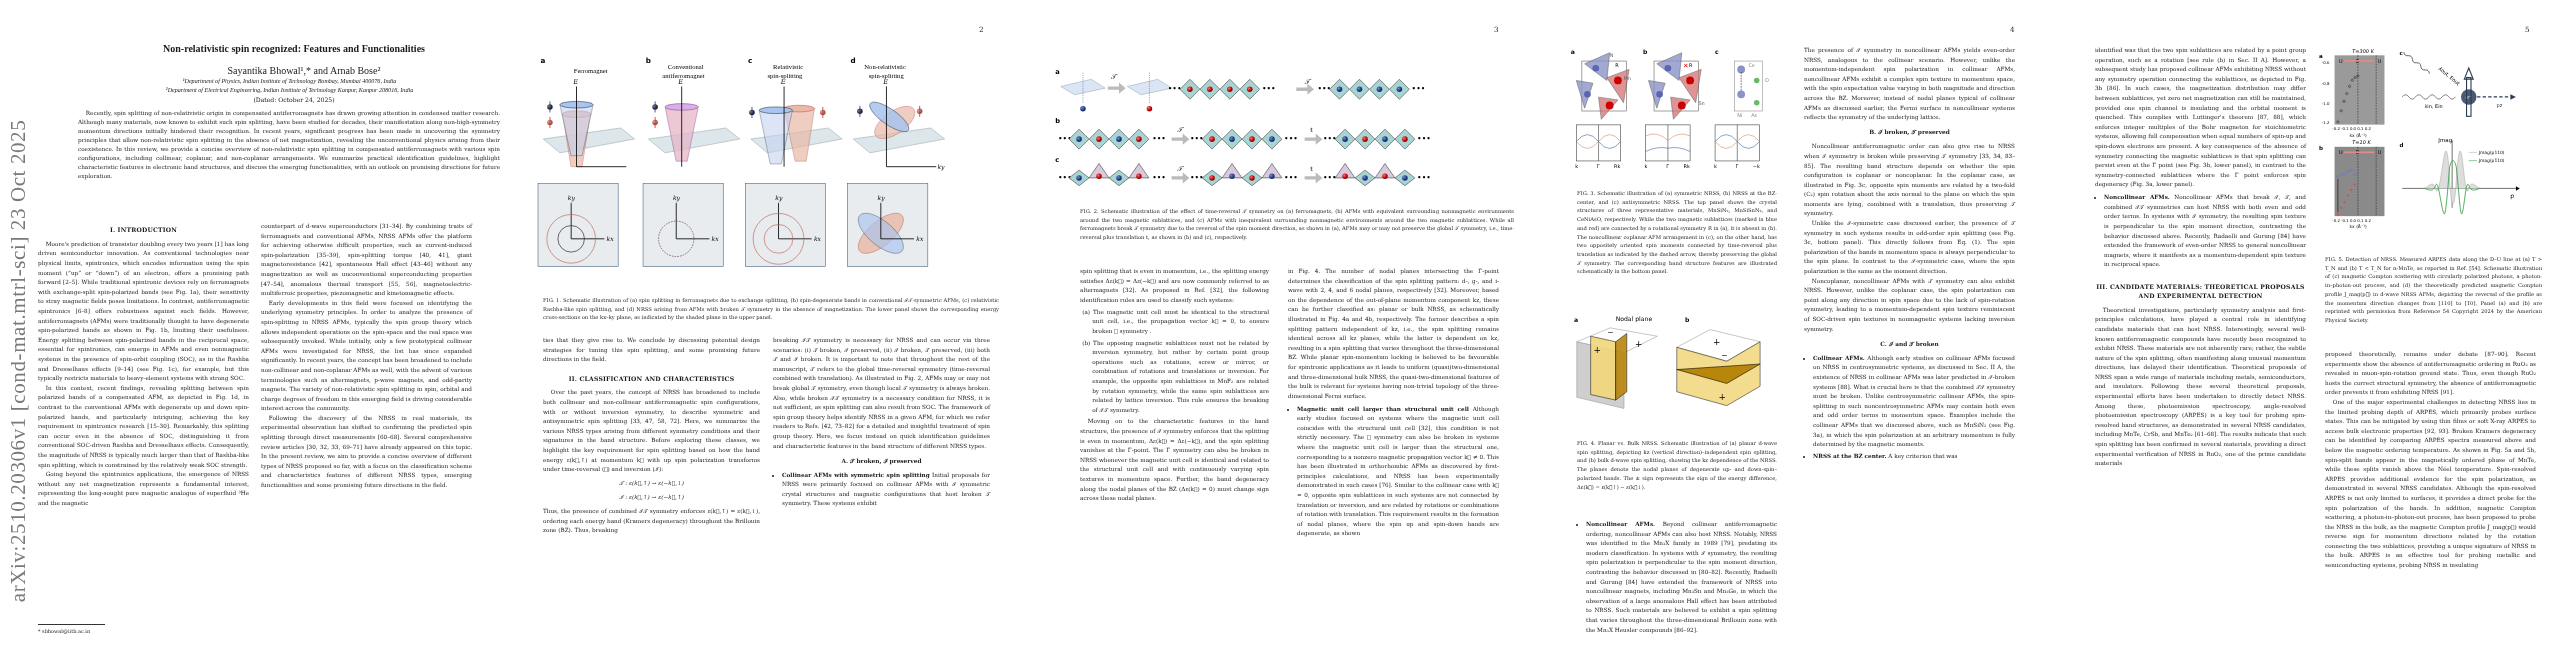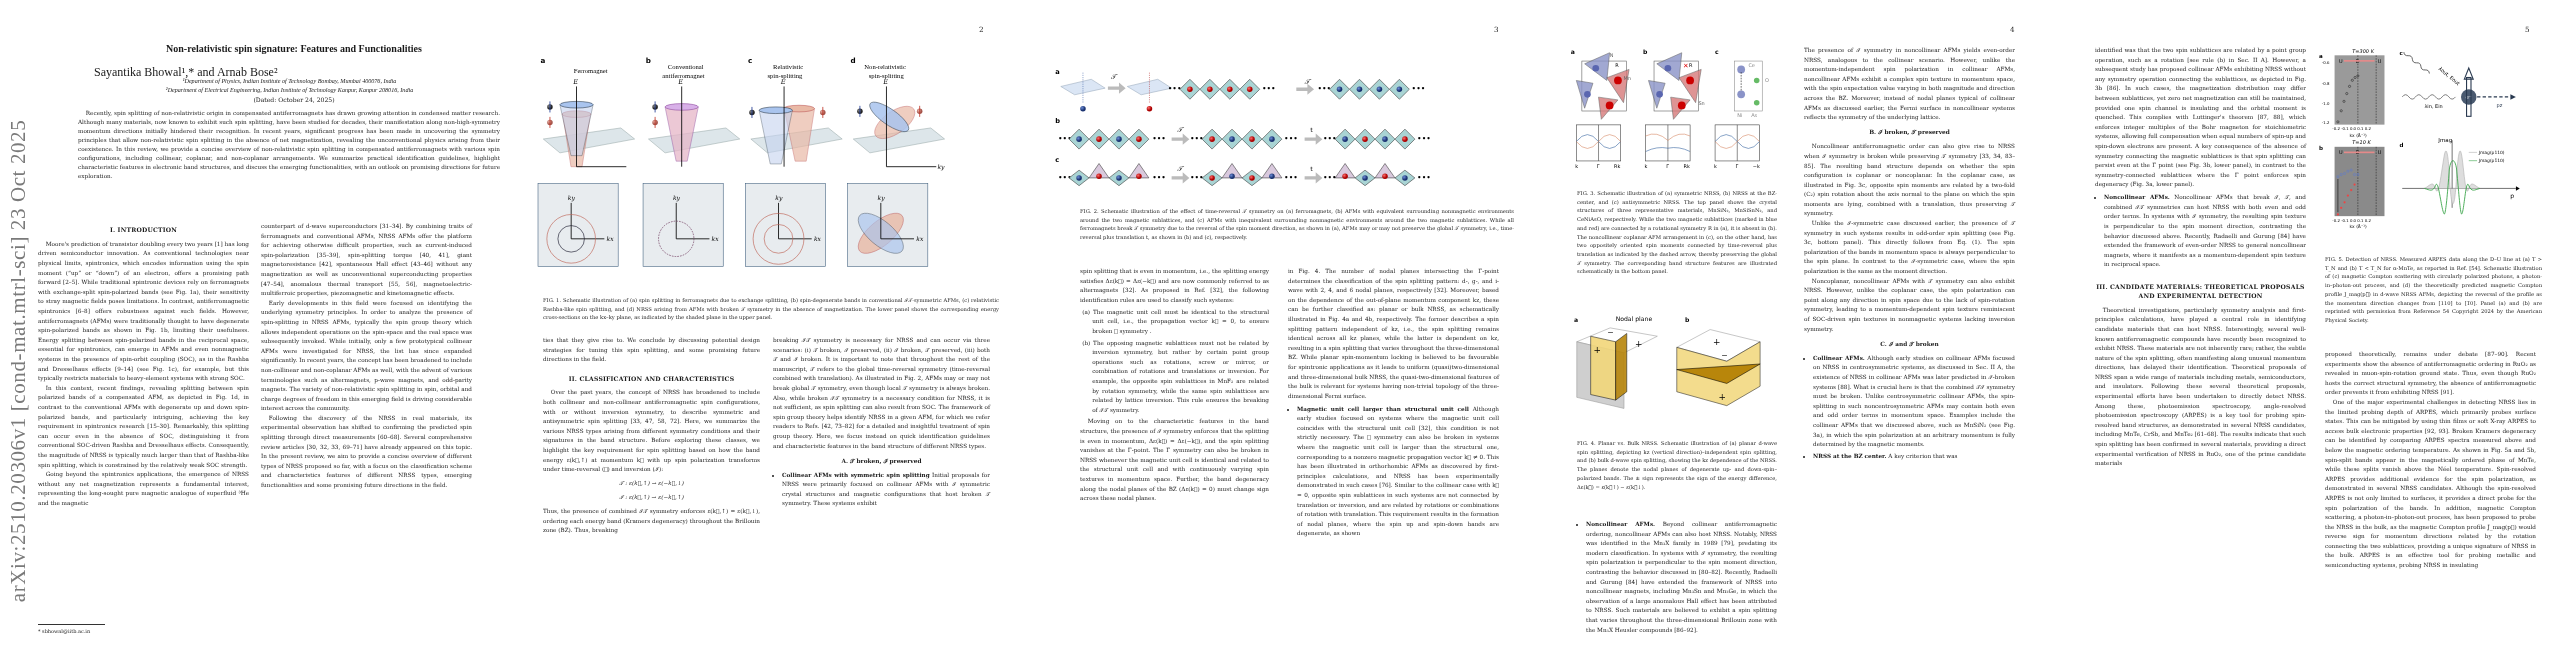--- a/index.html
+++ b/index.html
@@ -8,42 +8,42 @@
   .pnum{position:absolute;top:24.5px;font-size:7.2px;}
   .col{position:absolute;font-size:5.7px;line-height:9.6px;text-align:justify;hyphens:auto;}
   .col p{margin:0;text-indent:7.8px;}
   .col p.noi{text-indent:0;}
   .sec{font-weight:bold;text-align:center;font-size:6.1px;letter-spacing:0.2px;margin:3.3px 0 5.6px 0;line-height:9px;}
   .subsec{font-weight:bold;text-align:center;font-size:5.8px;margin:5.6px 0 4.4px 0;}
   .caption{position:absolute;font-size:5.2px;line-height:8.7px;text-align:justify;}
   .arxiv{position:absolute;left:4.4px;top:111px;width:28px;height:500px;}
   .arxiv span{position:absolute;left:50%;top:50%;transform:translate(-50%,-50%) rotate(-90deg);white-space:nowrap;font-size:21px;color:#7a7a7a;font-family:"Liberation Serif",serif;letter-spacing:0.6px;}
   .title{position:absolute;left:94px;top:43px;width:400px;text-align:center;font-weight:bold;font-size:10px;font-family:"Liberation Serif",serif;}
-  .authors{position:absolute;left:94px;top:65px;width:400px;font-size:12px;font-family:"Liberation Serif",serif;}
+  .authors{position:absolute;left:104px;top:65px;width:400px;text-align:center;font-size:10px;font-family:"Liberation Serif",serif;}
   .affil{position:absolute;left:67px;width:445px;text-align:center;font-size:6.1px;font-style:italic;font-family:"Liberation Serif",serif;}
   .dated{position:absolute;left:94px;top:96px;width:400px;text-align:center;font-size:6.1px;}
   .abstract{position:absolute;left:78px;top:109px;width:422px;font-size:5.7px;line-height:9px;text-align:justify;}
   .abstract p{margin:0;text-indent:7.8px;}
   .footnote{position:absolute;left:38px;top:628px;font-size:5px;}
   .footrule{position:absolute;left:38px;top:624px;width:67px;border-top:0.6px solid #333;}
   svg{position:absolute;}
   .panel-label{font-family:"DejaVu Sans","Liberation Sans",sans-serif;font-weight:bold;}
   ul.bul{margin:0;padding-left:9px;}
   ul.bul li{margin-bottom:2.2px;}
   .eq{text-align:center;margin:4.4px 0;font-style:italic;}
   .list-item{margin:2.2px 0 2.2px 12.2px;text-indent:-10px;}
 </style>
 </head>
 <body>
 
 <div class="page" style="left:0;">
   <div class="arxiv">
       <span>arXiv:2510.20306v1  [cond-mat.mtrl-sci]  23 Oct 2025</span>
     </div>
-  <div class="title">Non-relativistic spin signature: Features and Functionalities</div>
+  <div class="title">Non-relativistic spin recognized: Features and Functionalities</div>
   <div class="authors">Sayantika Bhowal¹,* and Arnab Bose²</div>
   <div class="affil" style="top:78px;">¹Department of Physics, Indian Institute of Technology Bombay, Mumbai 400076, India</div>
   <div class="affil" style="top:87px;">²Department of Electrical Engineering, Indian Institute of Technology Kanpur, Kanpur 208016, India</div>
   <div class="dated">(Dated: October 24, 2025)</div>
   <div class="abstract">
       <p>Recently, spin splitting of non-relativistic origin in compensated antiferromagnets has drawn growing attention in condensed matter research. Although many materials, now known to exhibit such spin splitting, have been studied for decades, their manifestation along non-high-symmetry momentum directions initially hindered their recognition. In recent years, significant progress has been made in uncovering the symmetry principles that allow non-relativistic spin splitting in the absence of net magnetization, revealing the unconventional physics arising from their coexistence. In this review, we provide a concise overview of non-relativistic spin splitting in compensated antiferromagnets with various spin configurations, including collinear, coplanar, and non-coplanar arrangements. We summarize practical identification guidelines, highlight characteristic features in electronic band structures, and discuss the emerging functionalities, with an outlook on promising directions for future exploration.</p>
     </div>
 
   <div class="col" style="left:38px;top:222px;width:211px;">
     <div class="sec">I.   INTRODUCTION</div>

